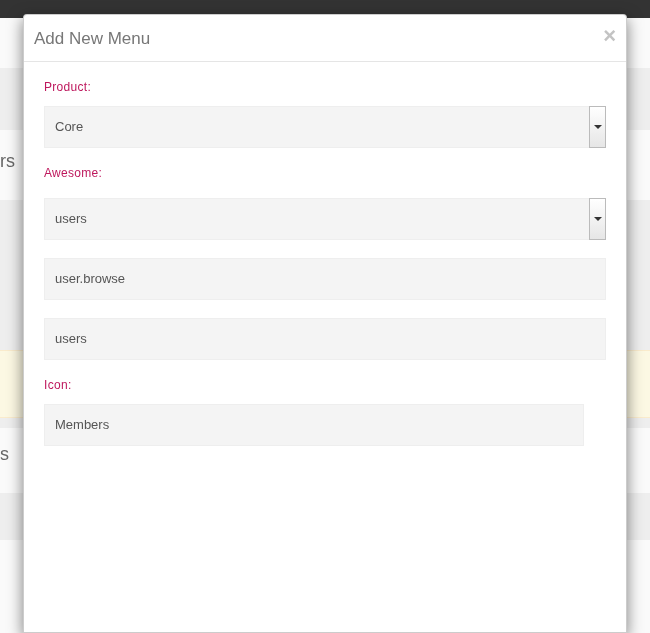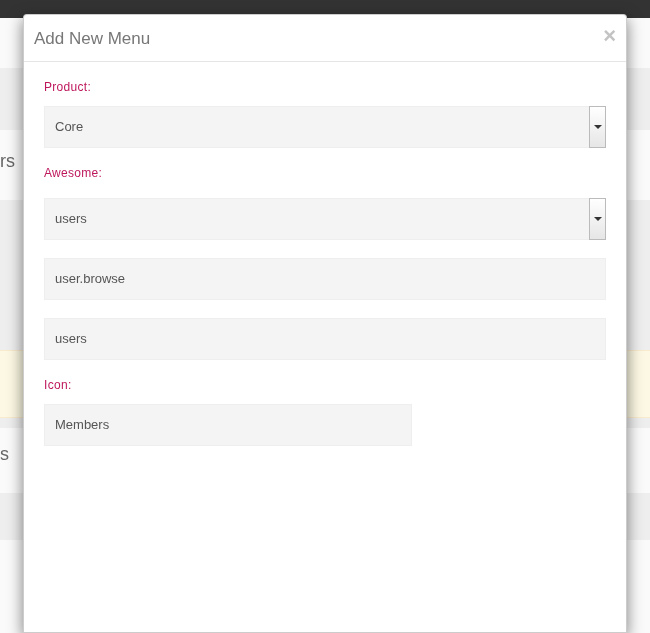--- a/index.html
+++ b/index.html
@@ -125,21 +125,21 @@
       width: 100%;
       height: 42px;
       background: #f4f4f4;
       border: 1px solid #eeeeee;
       padding: 0 10px;
       font-size: 13px;
       color: #555555;
       outline: none;
     }
     .text-input.short {
-      width: 368px;
+      width: 540px;
     }
     
     .s1 { top: 18px; height: 50px; }
     .s2 { top: 130px; height: 70px; }
     .s3 { top: 428px; height: 65px; }
     .s4 { top: 540px; height: 95px; }
   </style>
 </head>
 <body>
 

